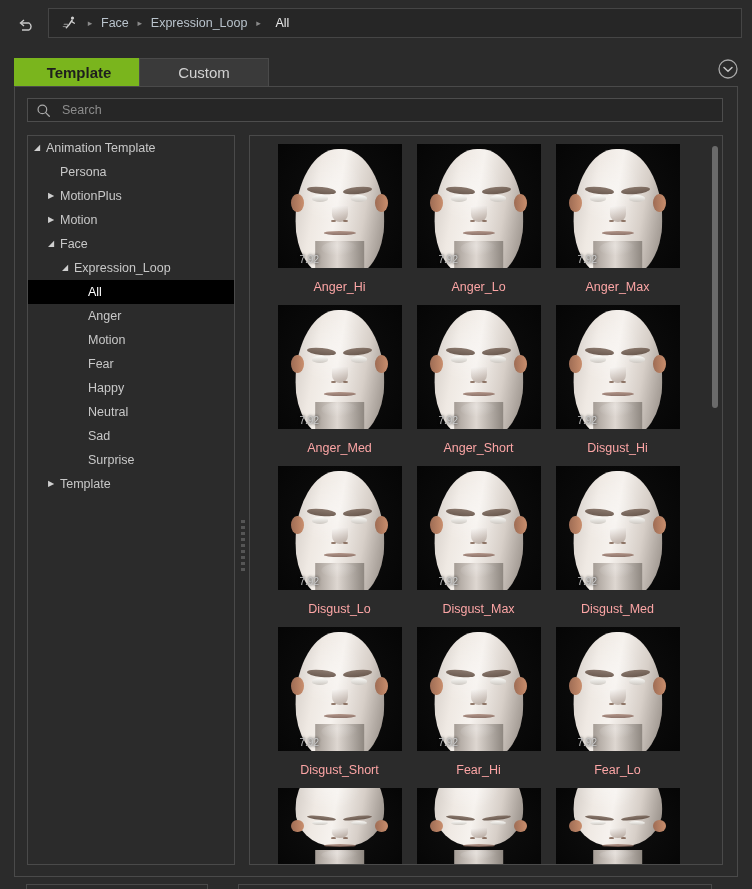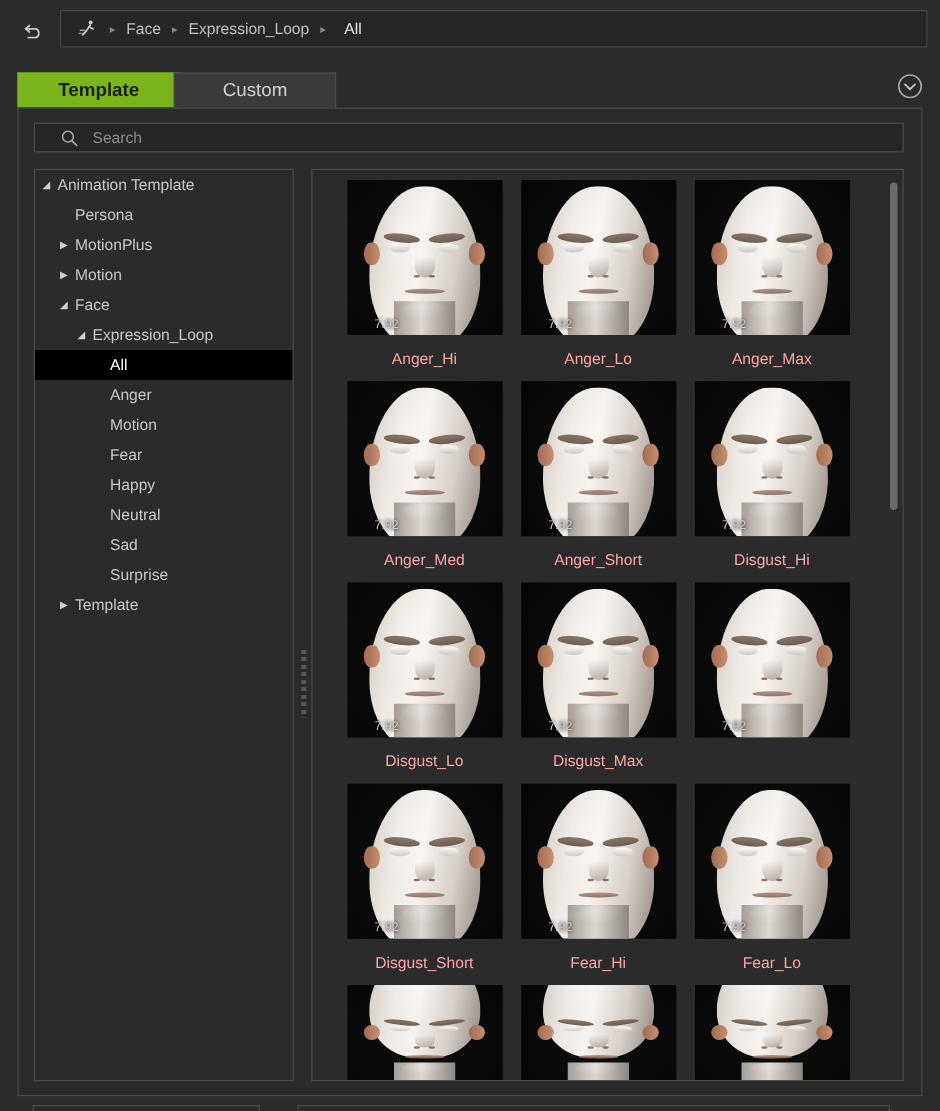--- a/index.html
+++ b/index.html
@@ -104,21 +104,21 @@
     background: #2b2b2b;
   }
 
   
   .searchbar {
     position: absolute; left: 12px; top: 11px;
     width: 696px; height: 24px;
     border: 1px solid #4d4d4d;
     background: #262626;
     display: flex; align-items: center;
-    padding-left: 20px;
+    padding-left: 8px;
   }
   .search-icon { width: 18px; height: 18px; display: flex; align-items:center; }
   .search-input {
     flex: 1;
     border: none; outline: none;
     background: transparent;
     color: #cfcfcf;
     font-size: 12.5px;
     font-family: "Liberation Sans", sans-serif;
     padding-left: 8px;
@@ -627,20 +627,21 @@
                   <div class="eye l"></div>
                   <div class="eye r"></div>
                   <div class="nose"></div>
                   <div class="nostril l"></div>
                   <div class="nostril r"></div>
                   <div class="mouth"></div>
                   <div class="chin"></div>
                 </div>
                 <span class="dur">7.92</span>
               </div>
+              <div class="cell-label">Disgust_Med</div>
             </div>
             <div class="cell">
               <div class="thumb">
                 <div class="face">
                   <div class="head"></div>
                   <div class="ear l"></div>
                   <div class="ear r"></div>
                   <div class="neck"></div>
                   <div class="brow l"></div>
                   <div class="brow r"></div>

